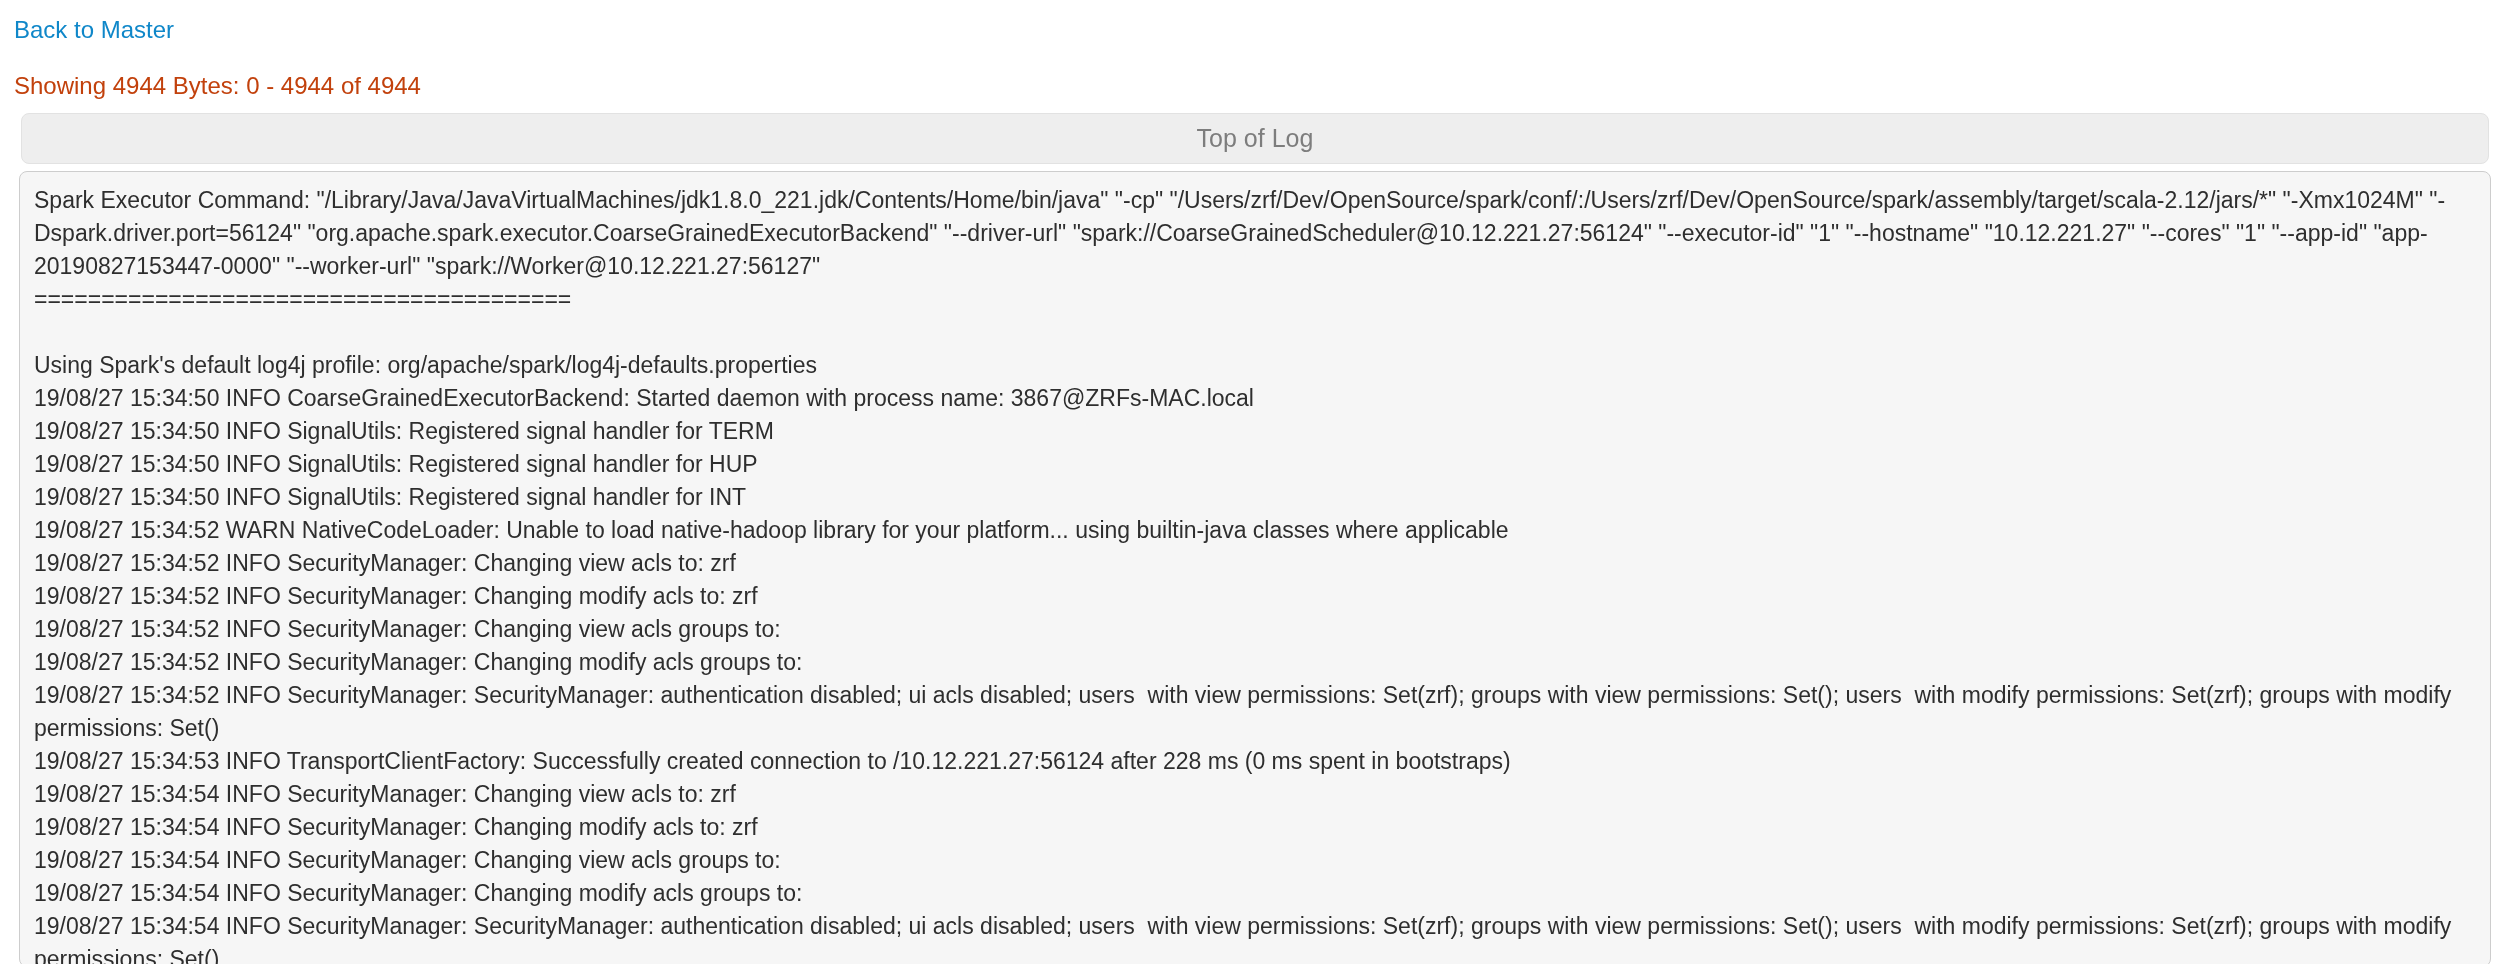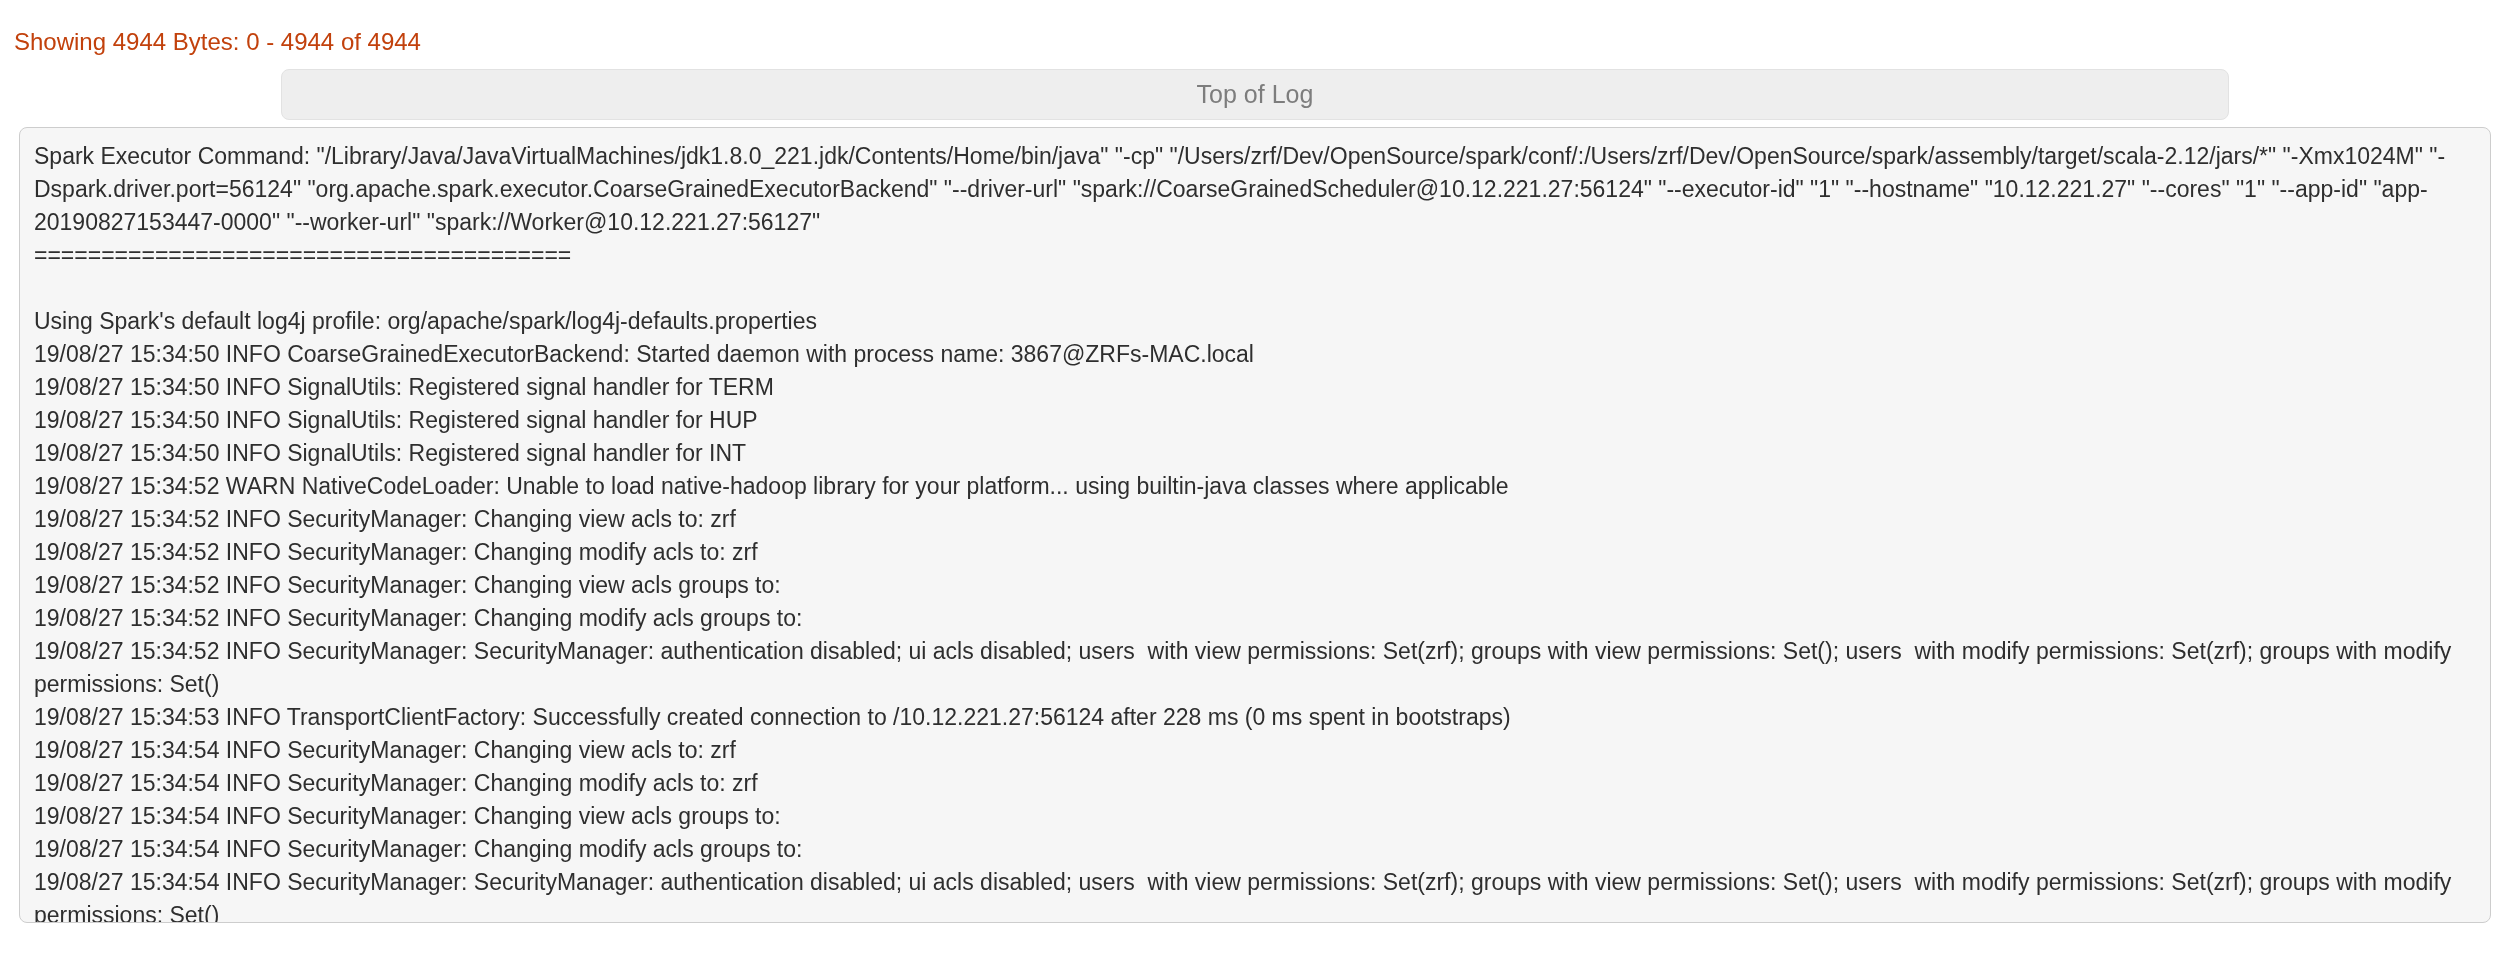--- a/index.html
+++ b/index.html
@@ -22,21 +22,21 @@
 
   .range-row {
     margin: 28px 0 0 14px;
     font-size: 24px;
     color: #c2410c;
   }
 
   .top-btn {
     display: block;
     margin: 13px auto 0 auto;
-    width: 1948px;
+    width: 2468px;
     height: 51px;
     background: #eeeeee;
     border: 1px solid #e2e2e2;
     border-radius: 8px;
     color: #7d7d7d;
     font-size: 25px;
     font-family: inherit;
     text-align: center;
     line-height: 49px;
     padding: 0;
@@ -61,20 +61,23 @@
     white-space: pre-wrap;
     overflow-wrap: break-word;
     font-family: inherit;
   }
 </style>
 </head>
 <body>
 
 <div class="page">
 
+  <div class="back-row">
+    <a href="#" class="back-link">Back to Master</a>
+  </div>
 
   <div class="range-row">Showing 4944 Bytes: 0 - 4944 of 4944</div>
 
   <button type="button" class="top-btn">Top of Log</button>
 
   <div class="log-box">
     <div class="log-text">Spark Executor Command: "/Library/Java/JavaVirtualMachines/jdk1.8.0_221.jdk/Contents/Home/bin/java" "-cp" "/Users/zrf/Dev/OpenSource/spark/conf/:/Users/zrf/Dev/OpenSource/spark/assembly/target/scala-2.12/jars/*" "-Xmx1024M" "-Dspark.driver.port=56124" "org.apache.spark.executor.CoarseGrainedExecutorBackend" "--driver-url" "spark://CoarseGrainedScheduler@10.12.221.27:56124" "--executor-id" "1" "--hostname" "10.12.221.27" "--cores" "1" "--app-id" "app-20190827153447-0000" "--worker-url" "spark://Worker@10.12.221.27:56127"
 ========================================
 
 Using Spark's default log4j profile: org/apache/spark/log4j-defaults.properties

